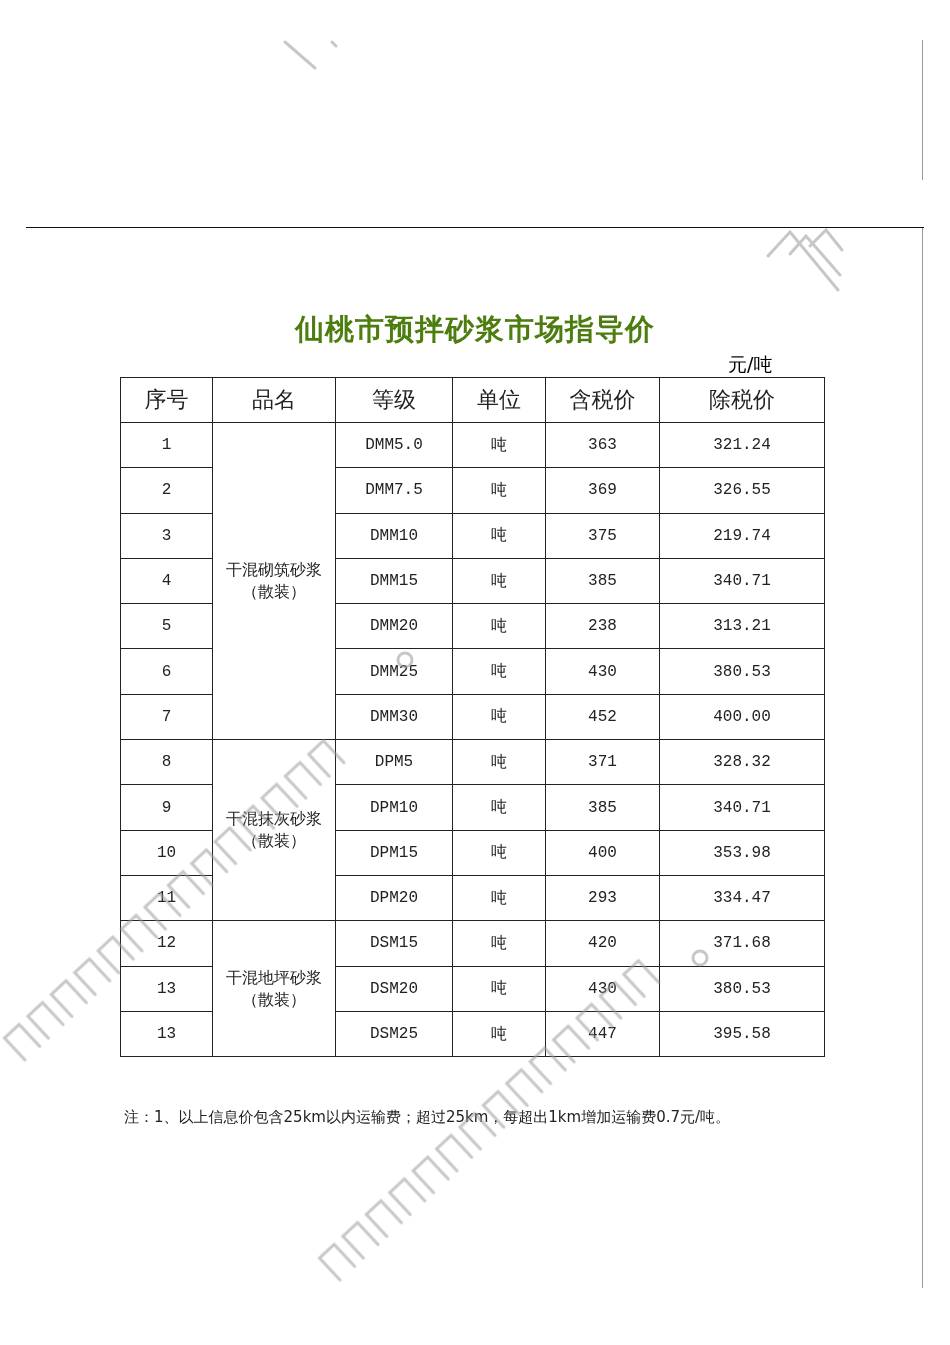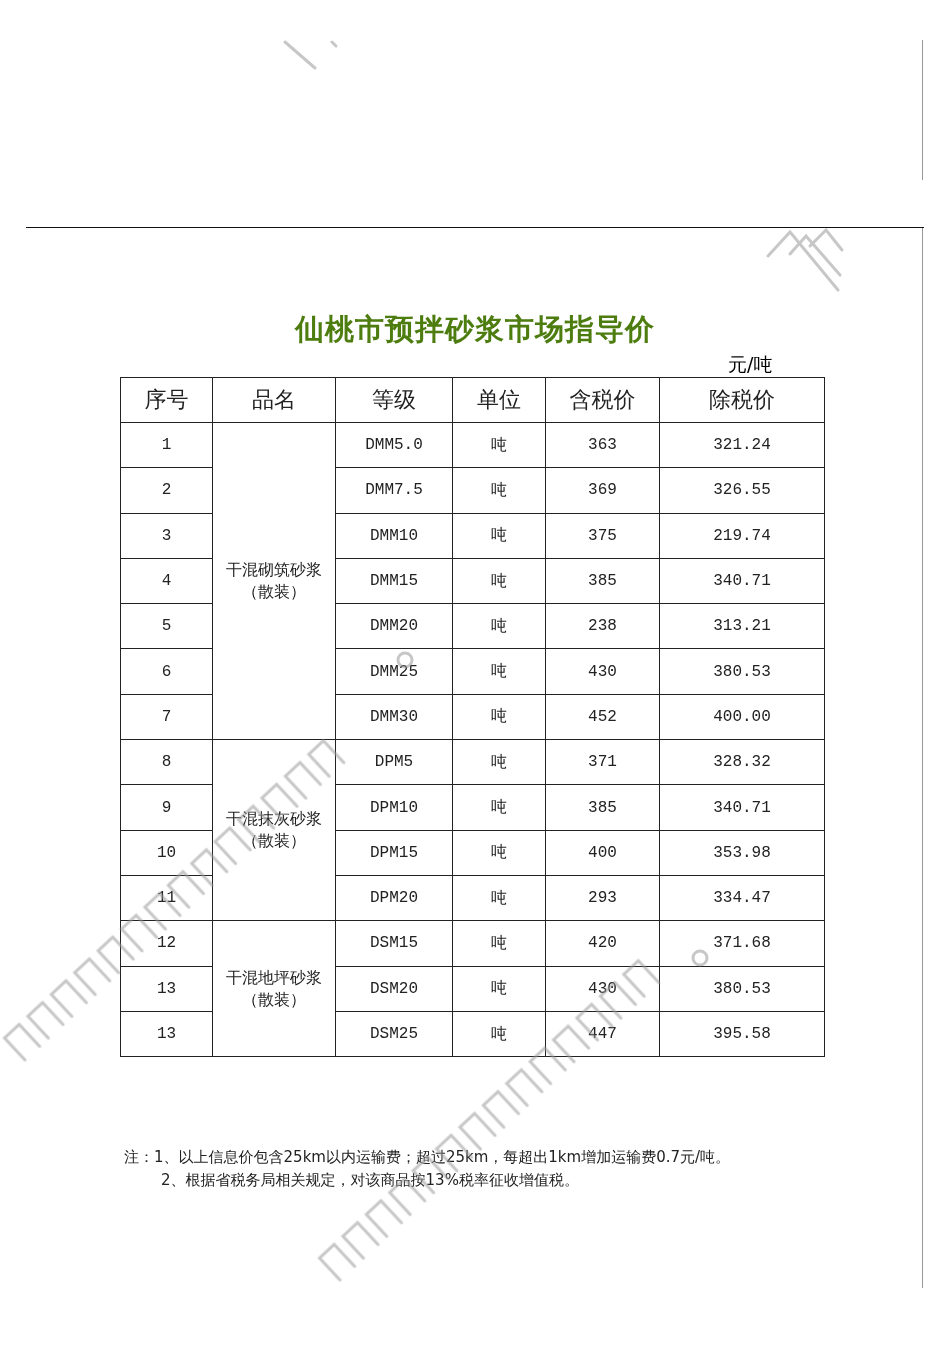--- a/index.html
+++ b/index.html
@@ -12,21 +12,21 @@
            font-family:"DejaVu Sans", "Liberation Sans", sans-serif; font-size:29px; font-weight:bold; letter-spacing:1px; color:#4d7c0f; }
   .unit { position:absolute; left:728px; top:352px; font-family:"DejaVu Sans", sans-serif; font-size:19px; color:#000000; }
   table.price { position:absolute; left:120px; top:377px; border-collapse:collapse; }
   table.price td, table.price th { border:1.5px solid #222; text-align:center; vertical-align:middle;
            font-weight:normal; font-size:16px; color:#222; padding:0; height:44.3px; }
   table.price th { font-family:"DejaVu Sans", sans-serif; font-size:22px; height:44px; }
   .c1{width:91px}.c2{width:122px}.c3{width:116px}.c4{width:92px}.c5{width:113px}.c6{width:164px}
   td.name { font-family:Liberation Sans, sans-serif; font-size:16px; line-height:22px; }
   td.unitc { font-family:"DejaVu Sans", sans-serif; }
   td.num { font-family:"Liberation Mono", "DejaVu Sans Mono", monospace; font-size:16px; }
-  .notes { position:absolute; left:124px; top:1106px; font-family:"DejaVu Sans", sans-serif; font-size:15px; color:#222; line-height:23px;margin-top:40px; }
+  .notes { position:absolute; left:124px; top:1106px; font-family:"DejaVu Sans", sans-serif; font-size:15px; color:#222; line-height:23px; }
   .notes .l2 { padding-left:37px; }
   svg.wm { position:absolute; left:0; top:0; pointer-events:none; }
 </style>
 </head>
 <body>
 
 <div class="vline-top"></div>
 <div class="hline"></div>
 <div class="vline-bot"></div>
 
@@ -154,21 +154,20 @@
     <td class="num">DSM25</td>
     <td class="unitc">吨</td>
     <td class="num">447</td>
     <td class="num">395.58</td>
   </tr>
 </tbody>
   </table>
 
 <div class="notes">
   <div>注：1、以上信息价包含25km以内运输费；超过25km，每超出1km增加运输费0.7元/吨。</div>
-  <div class="l2">2、根据省税务局相关规定，对该商品按13%税率征收增值税。</div>
 </div>
 
 <svg class="wm" width="950" height="1345">
   <g stroke="#9a9a9a" stroke-width="3" fill="none" opacity="0.55" stroke-linecap="round">
     <line x1="285" y1="42" x2="315" y2="68"></line>
     <line x1="332" y1="42" x2="336" y2="46"></line>
     <polyline points="768,256 790,232 838,290"></polyline>
     <polyline points="790,254 806,236 840,275"></polyline>
     <polyline points="810,246 826,230 842,250"></polyline>
     <g transform="translate(25,1060) rotate(-43)">

